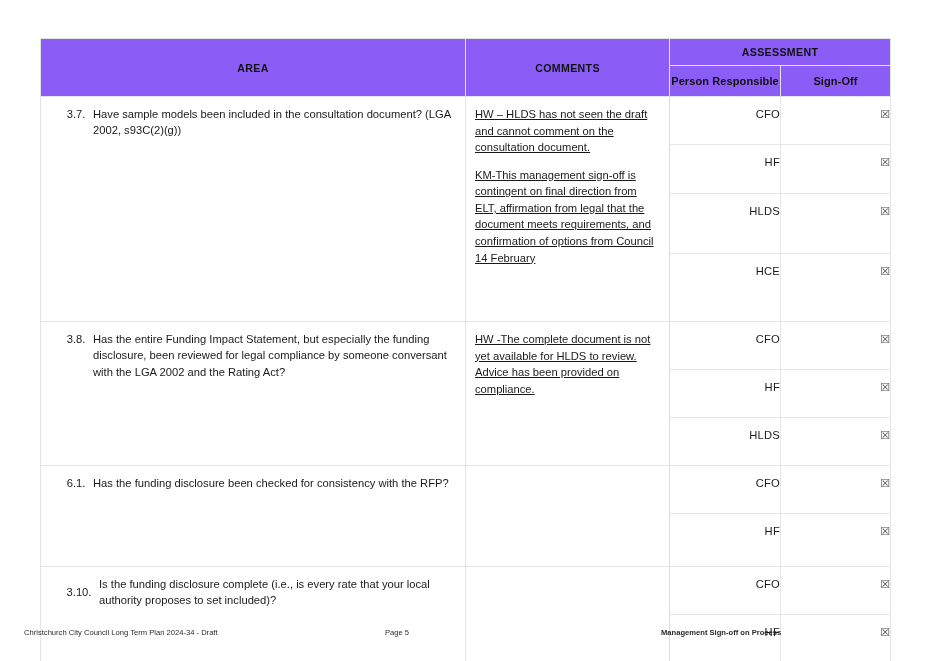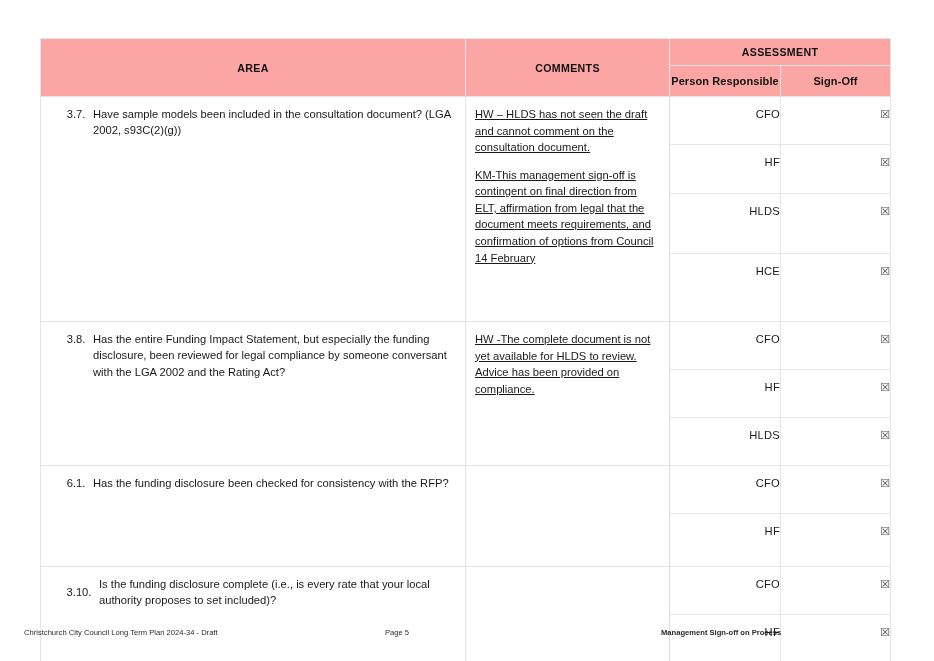--- a/index.html
+++ b/index.html
@@ -39,21 +39,21 @@
   .checklist col.c-sign      { width: 110px; }
 
   .checklist th, .checklist td {
     border: 1px solid #e3e3e3;
     vertical-align: top;
     padding: 0;
   }
 
   
   thead th {
-    background: #fca5a5;
+    background: #8b5cf6;
     border: 1px solid #d0d0d0;
     font-weight: bold;
     font-size: 10.6px;
     letter-spacing: .35px;
     text-align: center;
     color: #111;
     margin-top: 47px;
   }
   th.h-area, th.h-comments {
     vertical-align: middle;

